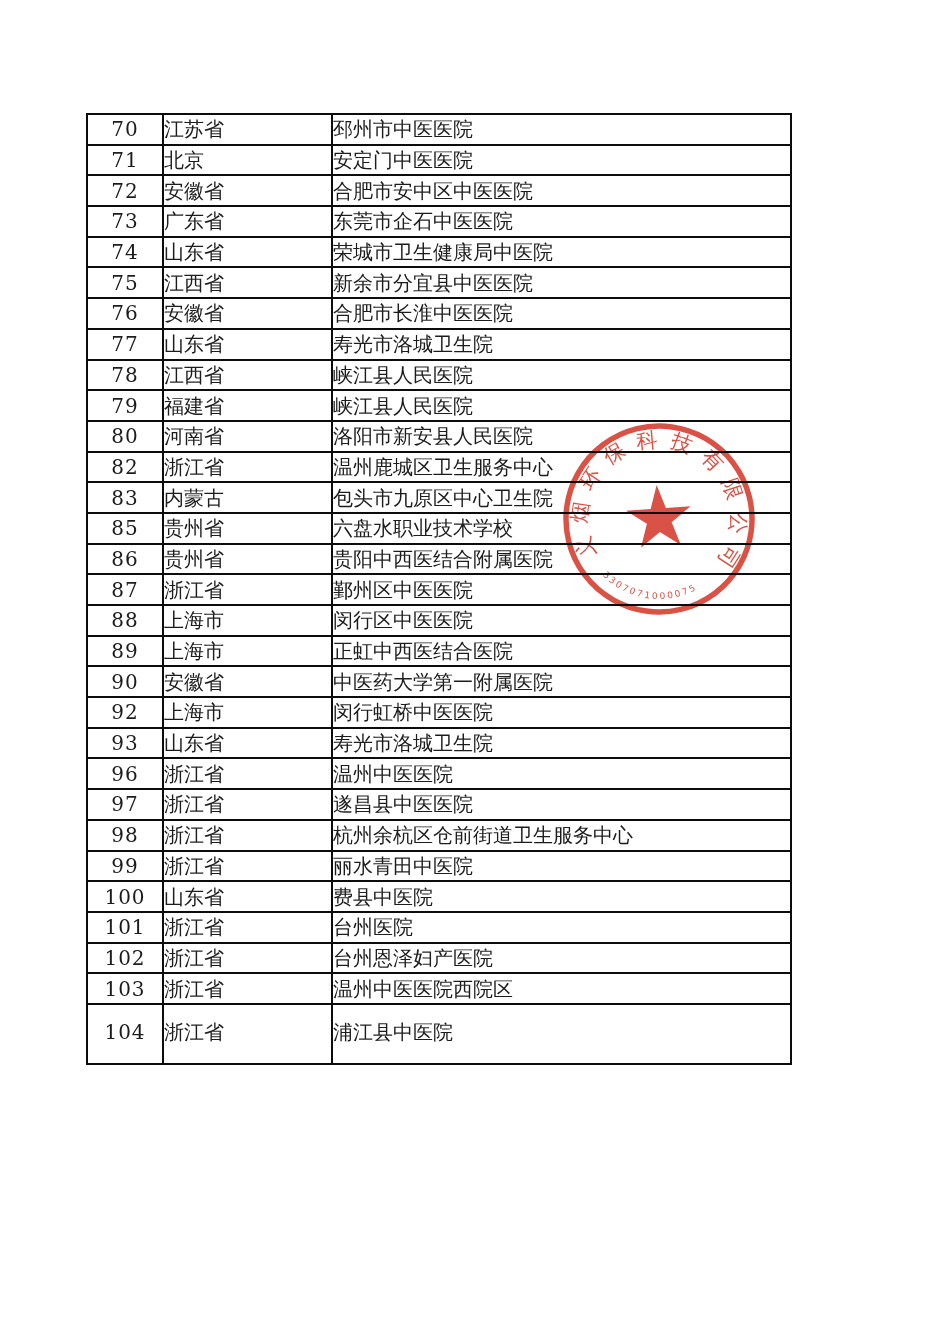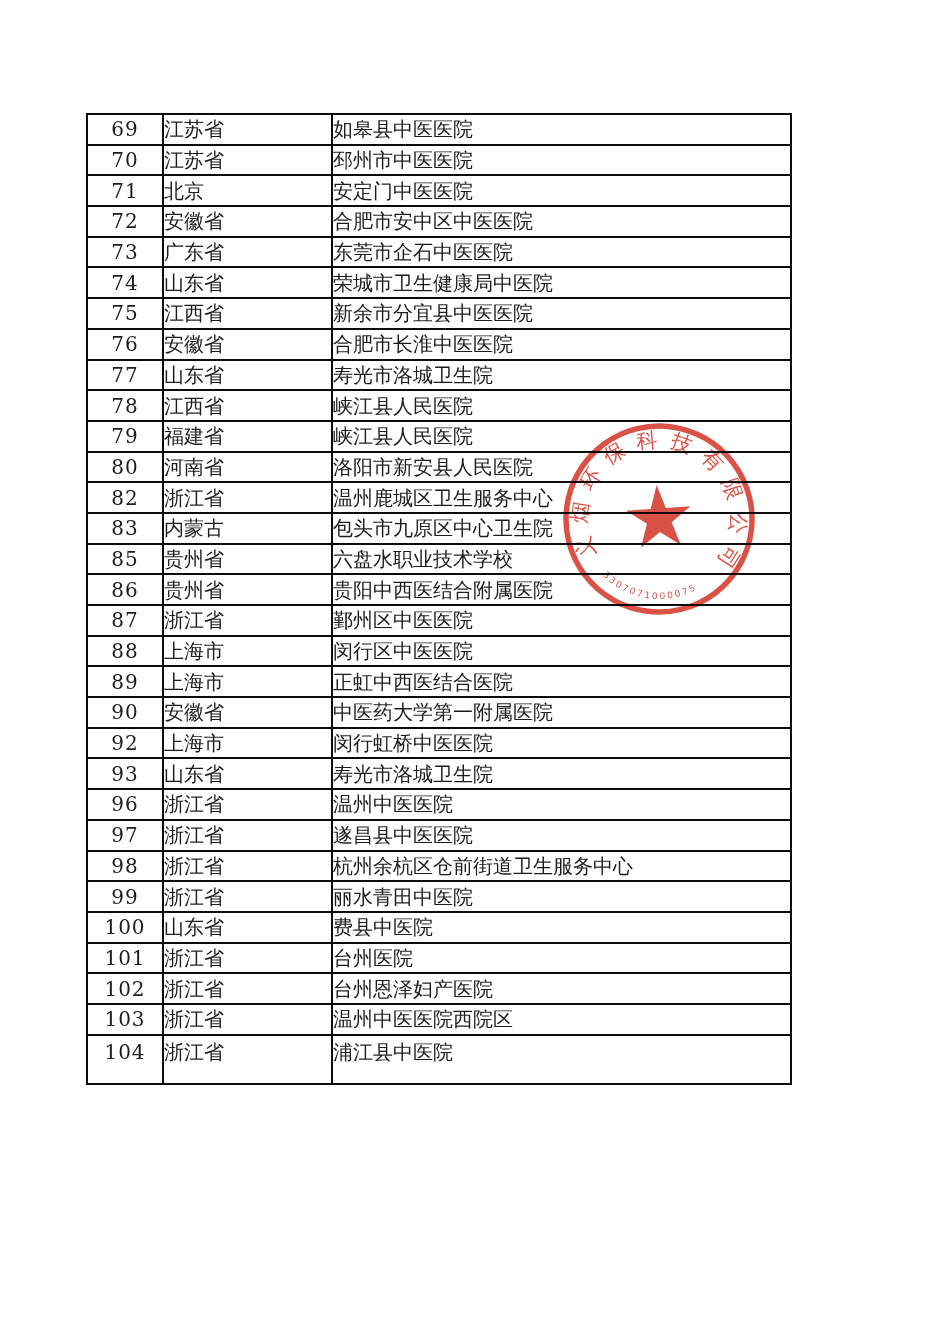--- a/index.html
+++ b/index.html
@@ -32,21 +32,21 @@
     height: 28.7px;       
     padding: 0;
     overflow: hidden;
     white-space: nowrap;
     vertical-align: middle;
     line-height: 1;
   }
   table.roster tr:last-child td {
     height: 41px;         
     vertical-align: top;
-    padding-top: 6px;
+    padding-top: 17px;
   }
   td.c-no {
     width: 74px;
     text-align: center;
     font-family: "DejaVu Serif", "Liberation Serif", serif;
     letter-spacing: 1px;
   }
   td.c-prov { width: 167px; padding-left: 8px; }
   td.c-name { width: 457px; padding-left: 8px; }
 
@@ -64,25 +64,20 @@
 </style>
 </head>
 <body>
 
 <div class="page">
 
   <div class="table-wrap">
     <table class="roster">
       <tbody>
           <tr>
-            <td class="c-no">69</td>
-            <td class="c-prov">江苏省</td>
-            <td class="c-name">如皋县中医医院</td>
-          </tr>
-          <tr>
             <td class="c-no">70</td>
             <td class="c-prov">江苏省</td>
             <td class="c-name">邳州市中医医院</td>
           </tr>
           <tr>
             <td class="c-no">71</td>
             <td class="c-prov">北京</td>
             <td class="c-name">安定门中医医院</td>
           </tr>
           <tr>

